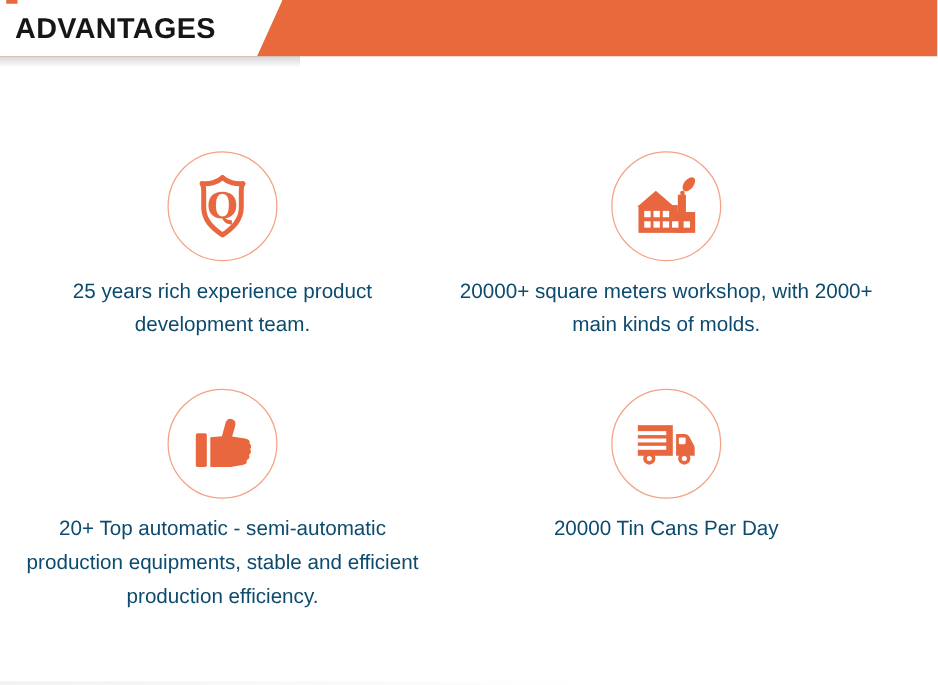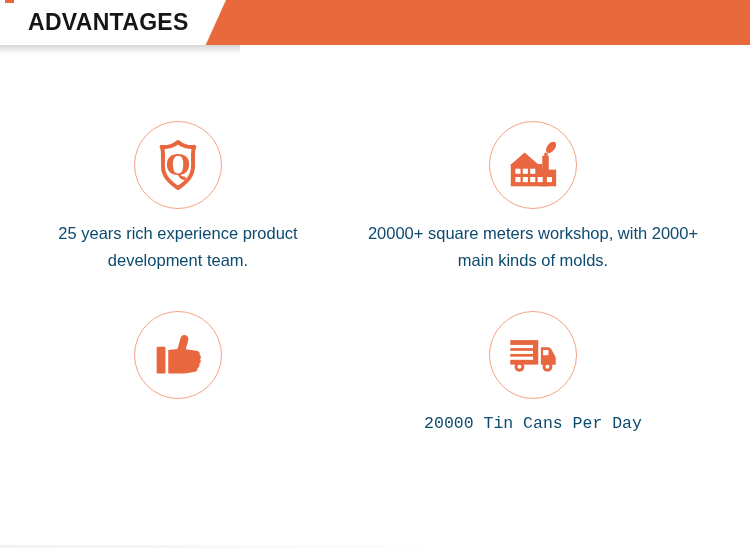--- a/index.html
+++ b/index.html
@@ -14,40 +14,40 @@
   
   .banner { position: absolute; top: 0; left: 0; width: 750px; height: 45px; }
   .banner-bar { position: absolute; top: 0; left: 0; right: 0; bottom: 0; background: #E8693C; }
   .banner-label {
     position: absolute; top: 0; left: 0; width: 226px; height: 45px;
     background: #ffffff;
     clip-path: polygon(0 0, 100% 0, 91% 100%, 0 100%);
   }
   .banner-title {
     display: block;
-    padding-left: 28px;
+    padding-left: 12px;
     line-height: 45px;
     font-size: 23px;
     font-weight: bold;
     letter-spacing: 0.3px;
     color: #161616;
     white-space: nowrap;
   }
   .banner-sliver { position: absolute; top: 0; left: 5px; width: 9px; height: 3px; background: #E8693C; }
   .banner-shadow {
     position: absolute; top: 45px; left: 0; width: 240px; height: 9px;
     background: linear-gradient(180deg, rgba(0,0,0,0.16), rgba(0,0,0,0));
   }
 
   
   .cell { position: absolute; width: 356px; text-align: center; }
   #cell-0 { left: 0;   top: 121px; }
   #cell-1 { left: 355px; top: 121px; }
   #cell-2 { left: 0;   top: 311px; }
-  #cell-3 { left: 355px; top: 311px; font-family: Liberation Mono, monospace; }
+  #cell-3 { left: 355px; top: 311px; }
 
   .icon-circle {
     width: 88px; height: 88px;
     margin: 0 auto;
     border: 1px solid #F3A384;
     border-radius: 50%;
     display: flex; align-items: center; justify-content: center;
     background: #ffffff;
     box-sizing: border-box;
   }
@@ -113,20 +113,21 @@
   <div class="desc">20000+ square meters workshop, with 2000+ main kinds of molds.</div>
 </div>
 
 <div class="cell" id="cell-2">
   <div class="icon-circle">
     <svg width="52" height="48" viewBox="0 0 56 50" fill="#E8673F">
       <rect x="5" y="16" width="9.5" height="29" rx="1.5"></rect>
       <path d="M17.5 45 L17.5 19.5 L27.5 18.5 L30.5 7.5 Q32 2.5 36.2 3.8 Q40.3 5.2 38.8 10.3 L36.3 18.8 L47.5 20.5 Q52.3 21.3 51.3 24.8 Q53.8 26.8 51.8 29.8 Q53.8 32.2 50.8 34.6 Q52.3 37.2 48.8 39.2 Q49.8 42.6 45.2 43.2 L35 45 Z"></path>
     </svg>
   </div>
+  <div class="desc">20+ Top automatic - semi-automatic production equipments, stable and efficient production efficiency.</div>
 </div>
 
 <div class="cell" id="cell-3">
   <div class="icon-circle">
     <svg width="56" height="42" viewBox="0 0 64 46" fill="#E8673F">
       <rect x="6" y="6" width="32" height="28"></rect>
       <g fill="#ffffff">
         <rect x="3" y="11.5" width="29" height="3.6"></rect>
         <rect x="3" y="18.2" width="29" height="3.6"></rect>
         <rect x="3" y="24.9" width="29" height="3.6"></rect>

